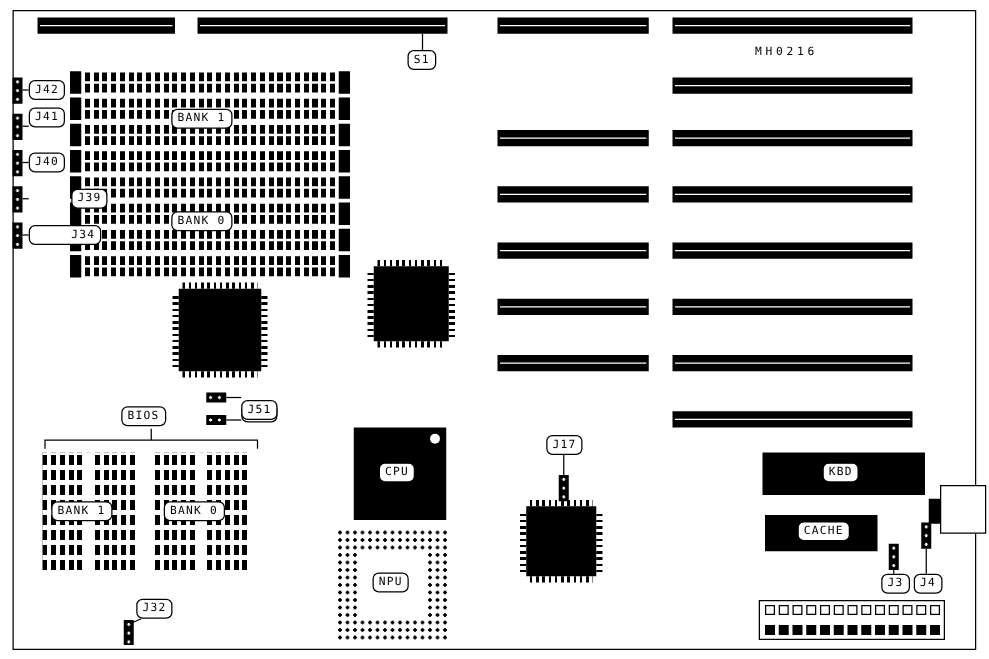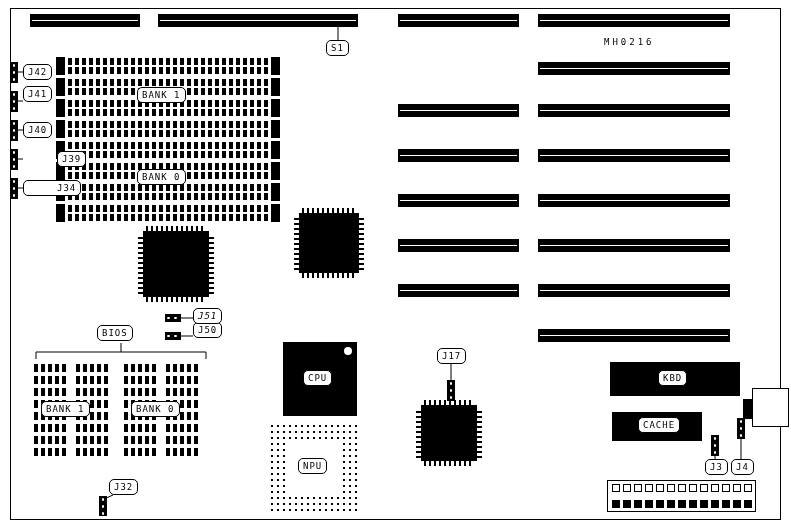--- a/index.html
+++ b/index.html
@@ -160,21 +160,21 @@
 
   <div class="label" style="left:326px; top:40px;">S1</div>
   <div class="label" style="left:23px;  top:64px;">J42</div>
   <div class="label" style="left:23px;  top:86px;">J41</div>
   <div class="label" style="left:23px;  top:122px;">J40</div>
   <div class="label" style="left:23px;  top:151px;margin-left:34px;">J39</div>
   <div class="label" style="left:23px;  top:180px;padding-left:33px;">J34</div>
   <div class="label" style="left:137px; top:87px;">BANK 1</div>
   <div class="label" style="left:137px; top:169px;">BANK 0</div>
   <div class="label" style="left:193px; top:322px;">J50</div>
-  <div class="label" style="left:193px; top:308px;font-style:italic;">J51</div>
+  <div class="label" style="left:193px; top:320px;">J51</div>
   <div class="label" style="left:97px;  top:325px;">BIOS</div>
   <div class="label" style="left:41px;  top:401px;">BANK 1</div>
   <div class="label" style="left:131px; top:401px;">BANK 0</div>
   <div class="label" style="left:303px; top:370px;">CPU</div>
   <div class="label" style="left:298px; top:458px;">NPU</div>
   <div class="label" style="left:437px; top:348px;">J17</div>
   <div class="label" style="left:658px; top:370px;">KBD</div>
   <div class="label" style="left:638px; top:417px;">CACHE</div>
   <div class="label" style="left:705px; top:459px;">J3</div>
   <div class="label" style="left:731px; top:459px;">J4</div>

